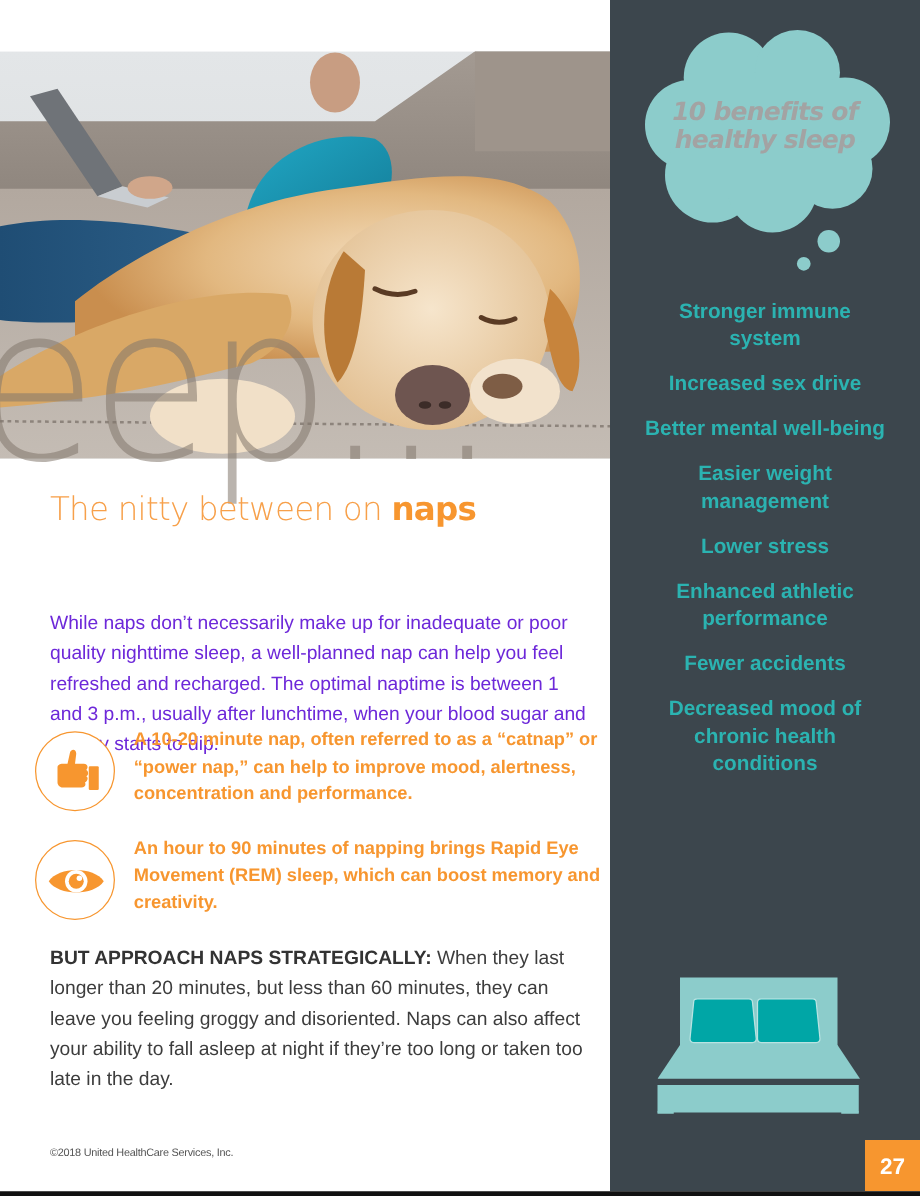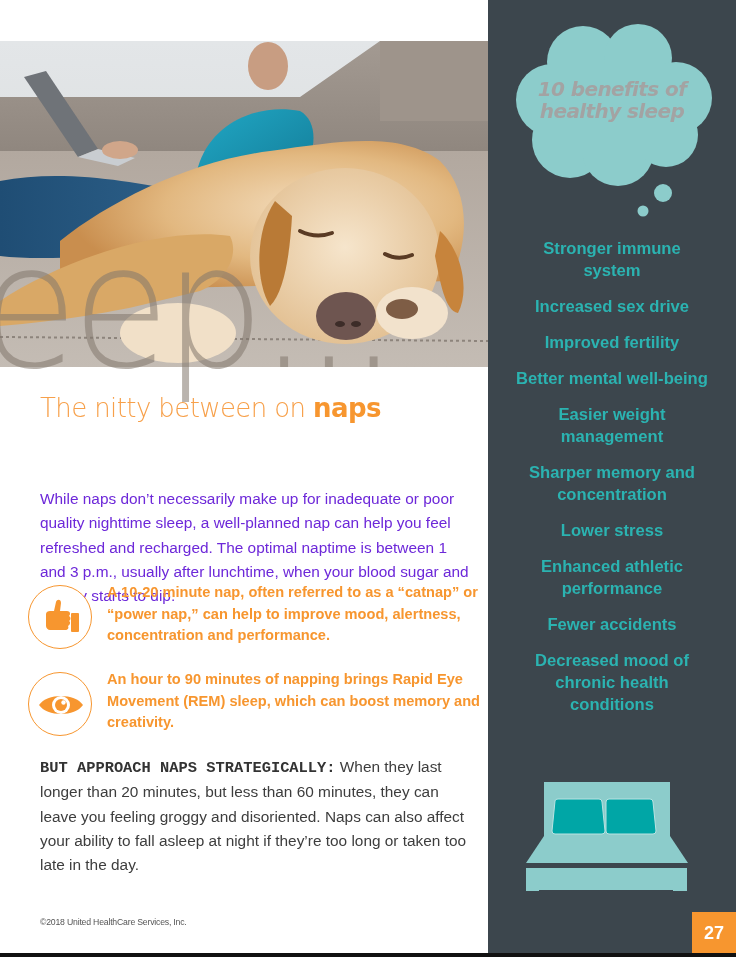--- a/index.html
+++ b/index.html
@@ -47,21 +47,21 @@
       font-size: 14.6px; line-height: 21.5px; color: #f7962f;
     }
     .tip1 { top: 585px; }
     .tip2 { top: 672px; text-decoration: underline; }
 
     .outro {
       position: absolute; left: 40px; top: 755px; width: 430px;
       font-family: "Liberation Sans", sans-serif; font-size: 15.4px; line-height: 24.3px;
       color: #3d3d3d;
     }
-    .outro b { font-weight: 700; color: #333; font-family: Liberation Mono, monospace; }
+    .outro b { font-weight: 700; color: #333; }
 
     .copyright {
       position: absolute; left: 40px; top: 917px;
       font-family: "Liberation Sans", sans-serif; font-size: 8.7px; color: #555; letter-spacing: -0.2px;
     }
 
     
     .sidebar { position: absolute; left: 488px; top: 0; width: 248px; height: 953px; background: #3c464d; overflow: hidden; }
 
     .cloud { position: absolute; left: 0; top: 0; width: 248px; height: 230px; }
@@ -212,24 +212,22 @@
       <rect x="62" y="64" width="126" height="92"></rect>
       <circle cx="175" cy="193" r="9"></circle>
       <circle cx="155" cy="211" r="5.5"></circle>
     </g>
   </svg>
   <div class="cloud-title">10 benefits of healthy sleep</div>
 
   <ul class="benefits">
     <li>Stronger immune system</li>
     <li>Increased sex drive</li>
-    <li>Improved fertility</li>
     <li>Better mental well-being</li>
     <li>Easier weight management</li>
-    <li>Sharper memory and concentration</li>
     <li>Lower stress</li>
     <li>Enhanced athletic performance</li>
     <li>Fewer accidents</li>
     <li>Decreased mood of chronic health conditions</li>
   </ul>
 
   <svg class="bed" width="166" height="110" viewBox="0 0 166 110">
 
     <rect x="18" y="1" width="126" height="60" fill="#8ccccb"></rect>
 

